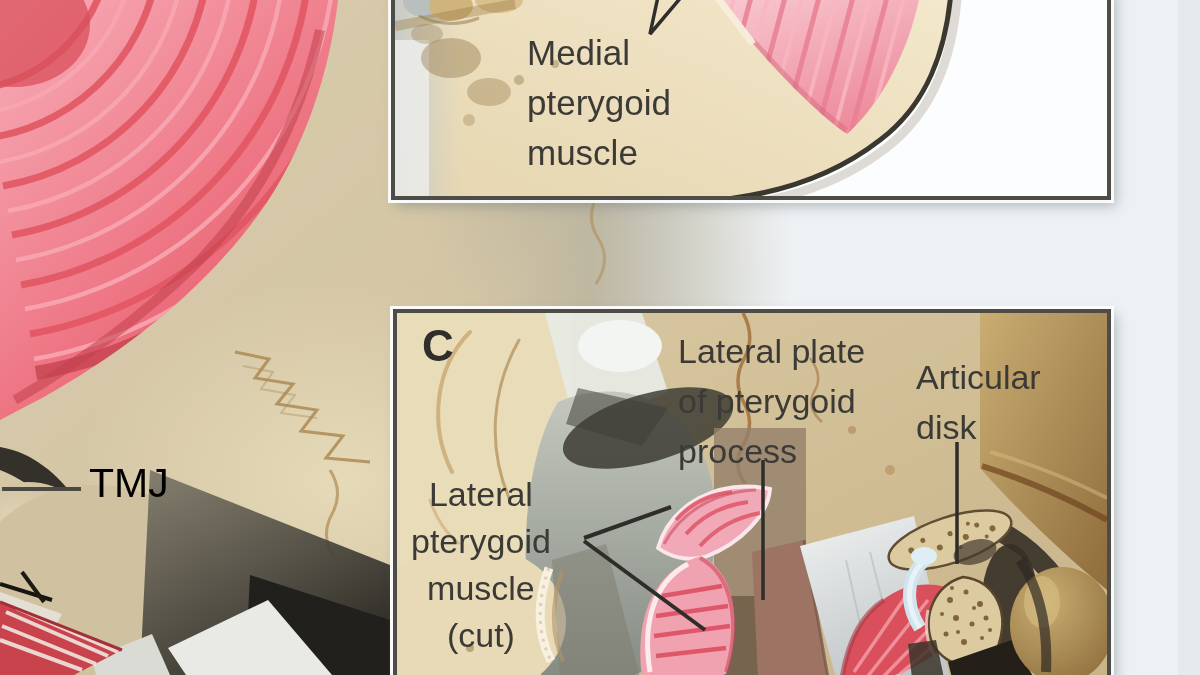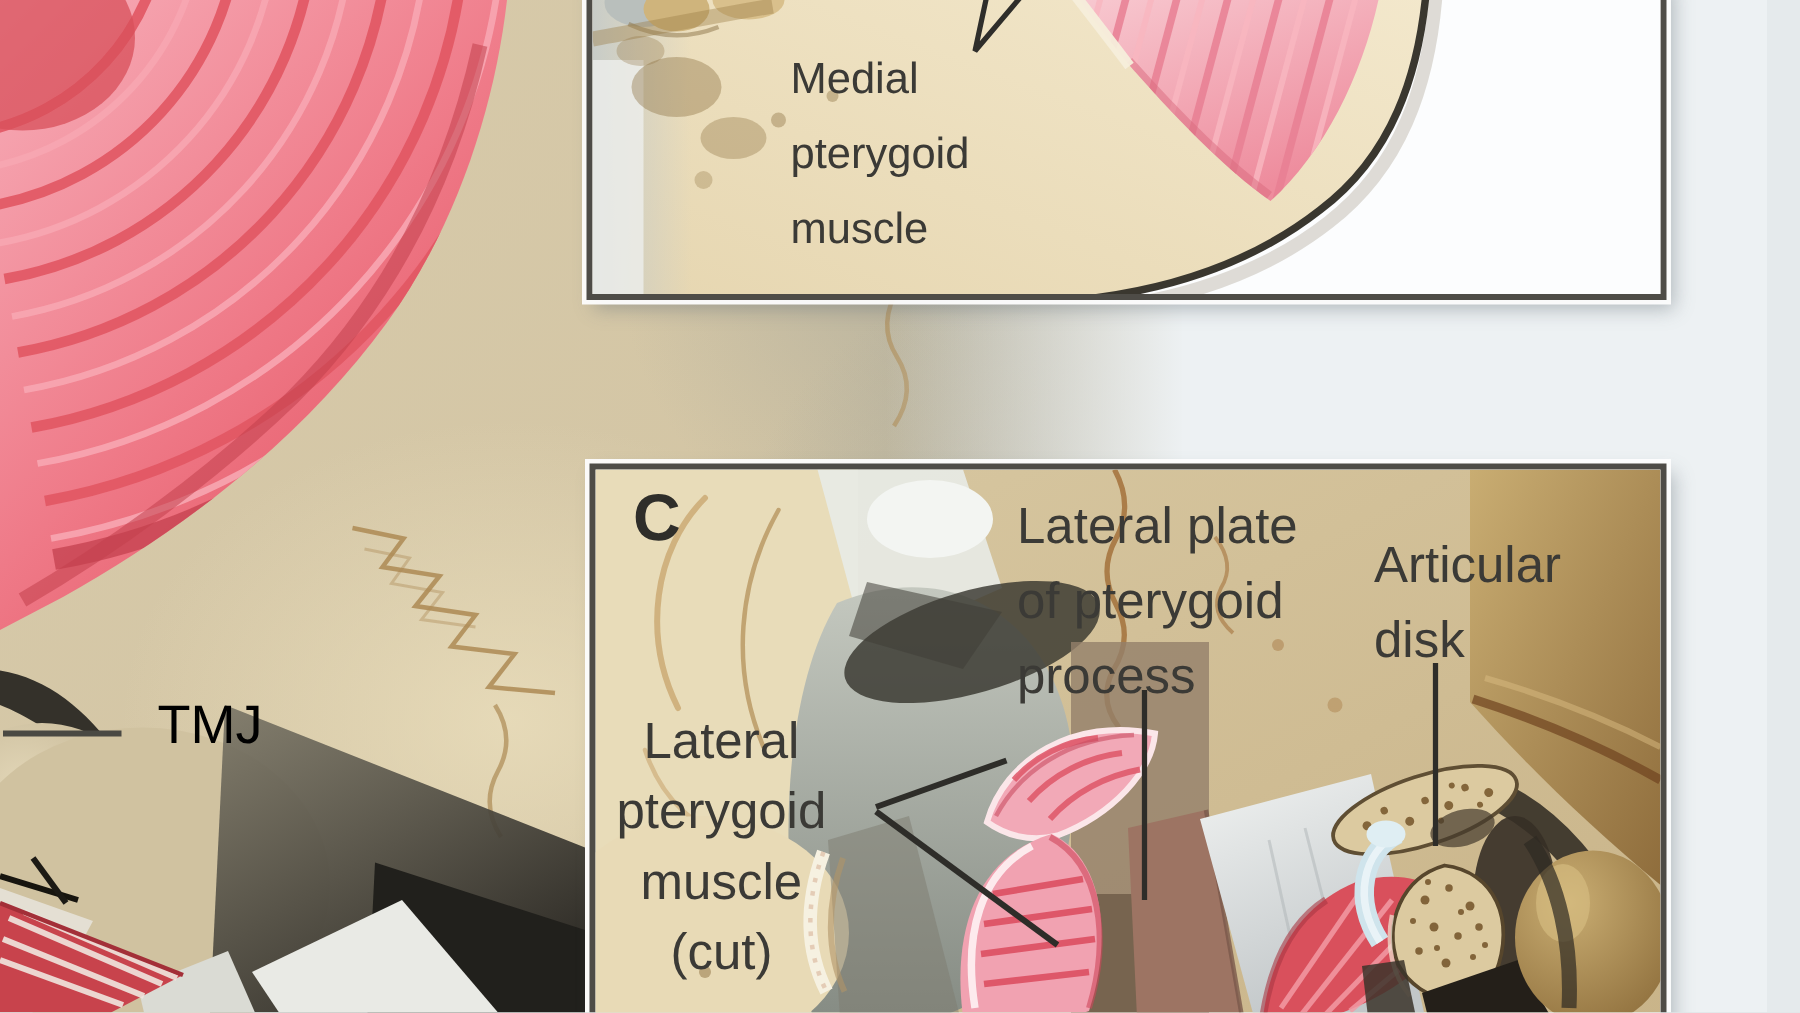--- a/index.html
+++ b/index.html
@@ -15,25 +15,25 @@
     box-shadow:0 0 0 3px rgba(253,253,253,.95), 5px 6px 12px rgba(105,115,122,.45);
     overflow:hidden;
   }
   .panel-top{left:391px;top:-14px;width:712px;height:206px;}
   .panel-c{left:393px;top:309px;width:710px;height:372px;}
   .panel svg{position:absolute;left:0;top:0;}
   .anno{
     position:absolute;color:#3b3a36;white-space:pre-line;
     font-size:34px;line-height:48px;letter-spacing:0px;z-index:5;
   }
-  .anno.big{font-size:29px;line-height:50px;}
+  .anno.big{font-size:35px;line-height:50px;}
   .panel-letter{
     position:absolute;color:#2f2e2a;font-size:44px;font-weight:bold;z-index:5;
   }
-  .tmj{position:absolute;left:105px;top:463px;font-size:36px;line-height:40px;z-index:3;}
+  .tmj{position:absolute;left:89px;top:463px;font-size:41px;line-height:40px;z-index:3;}
 </style>
 </head>
 <body>
 
 <div class="stage">
 
   <svg class="bg-art" width="1200" height="675" viewBox="0 0 1200 675">
     <defs>
       <linearGradient id="skullG" x1="0" y1="0" x2="1" y2="1">
         <stop offset="0" stop-color="#d8cbab"></stop>

